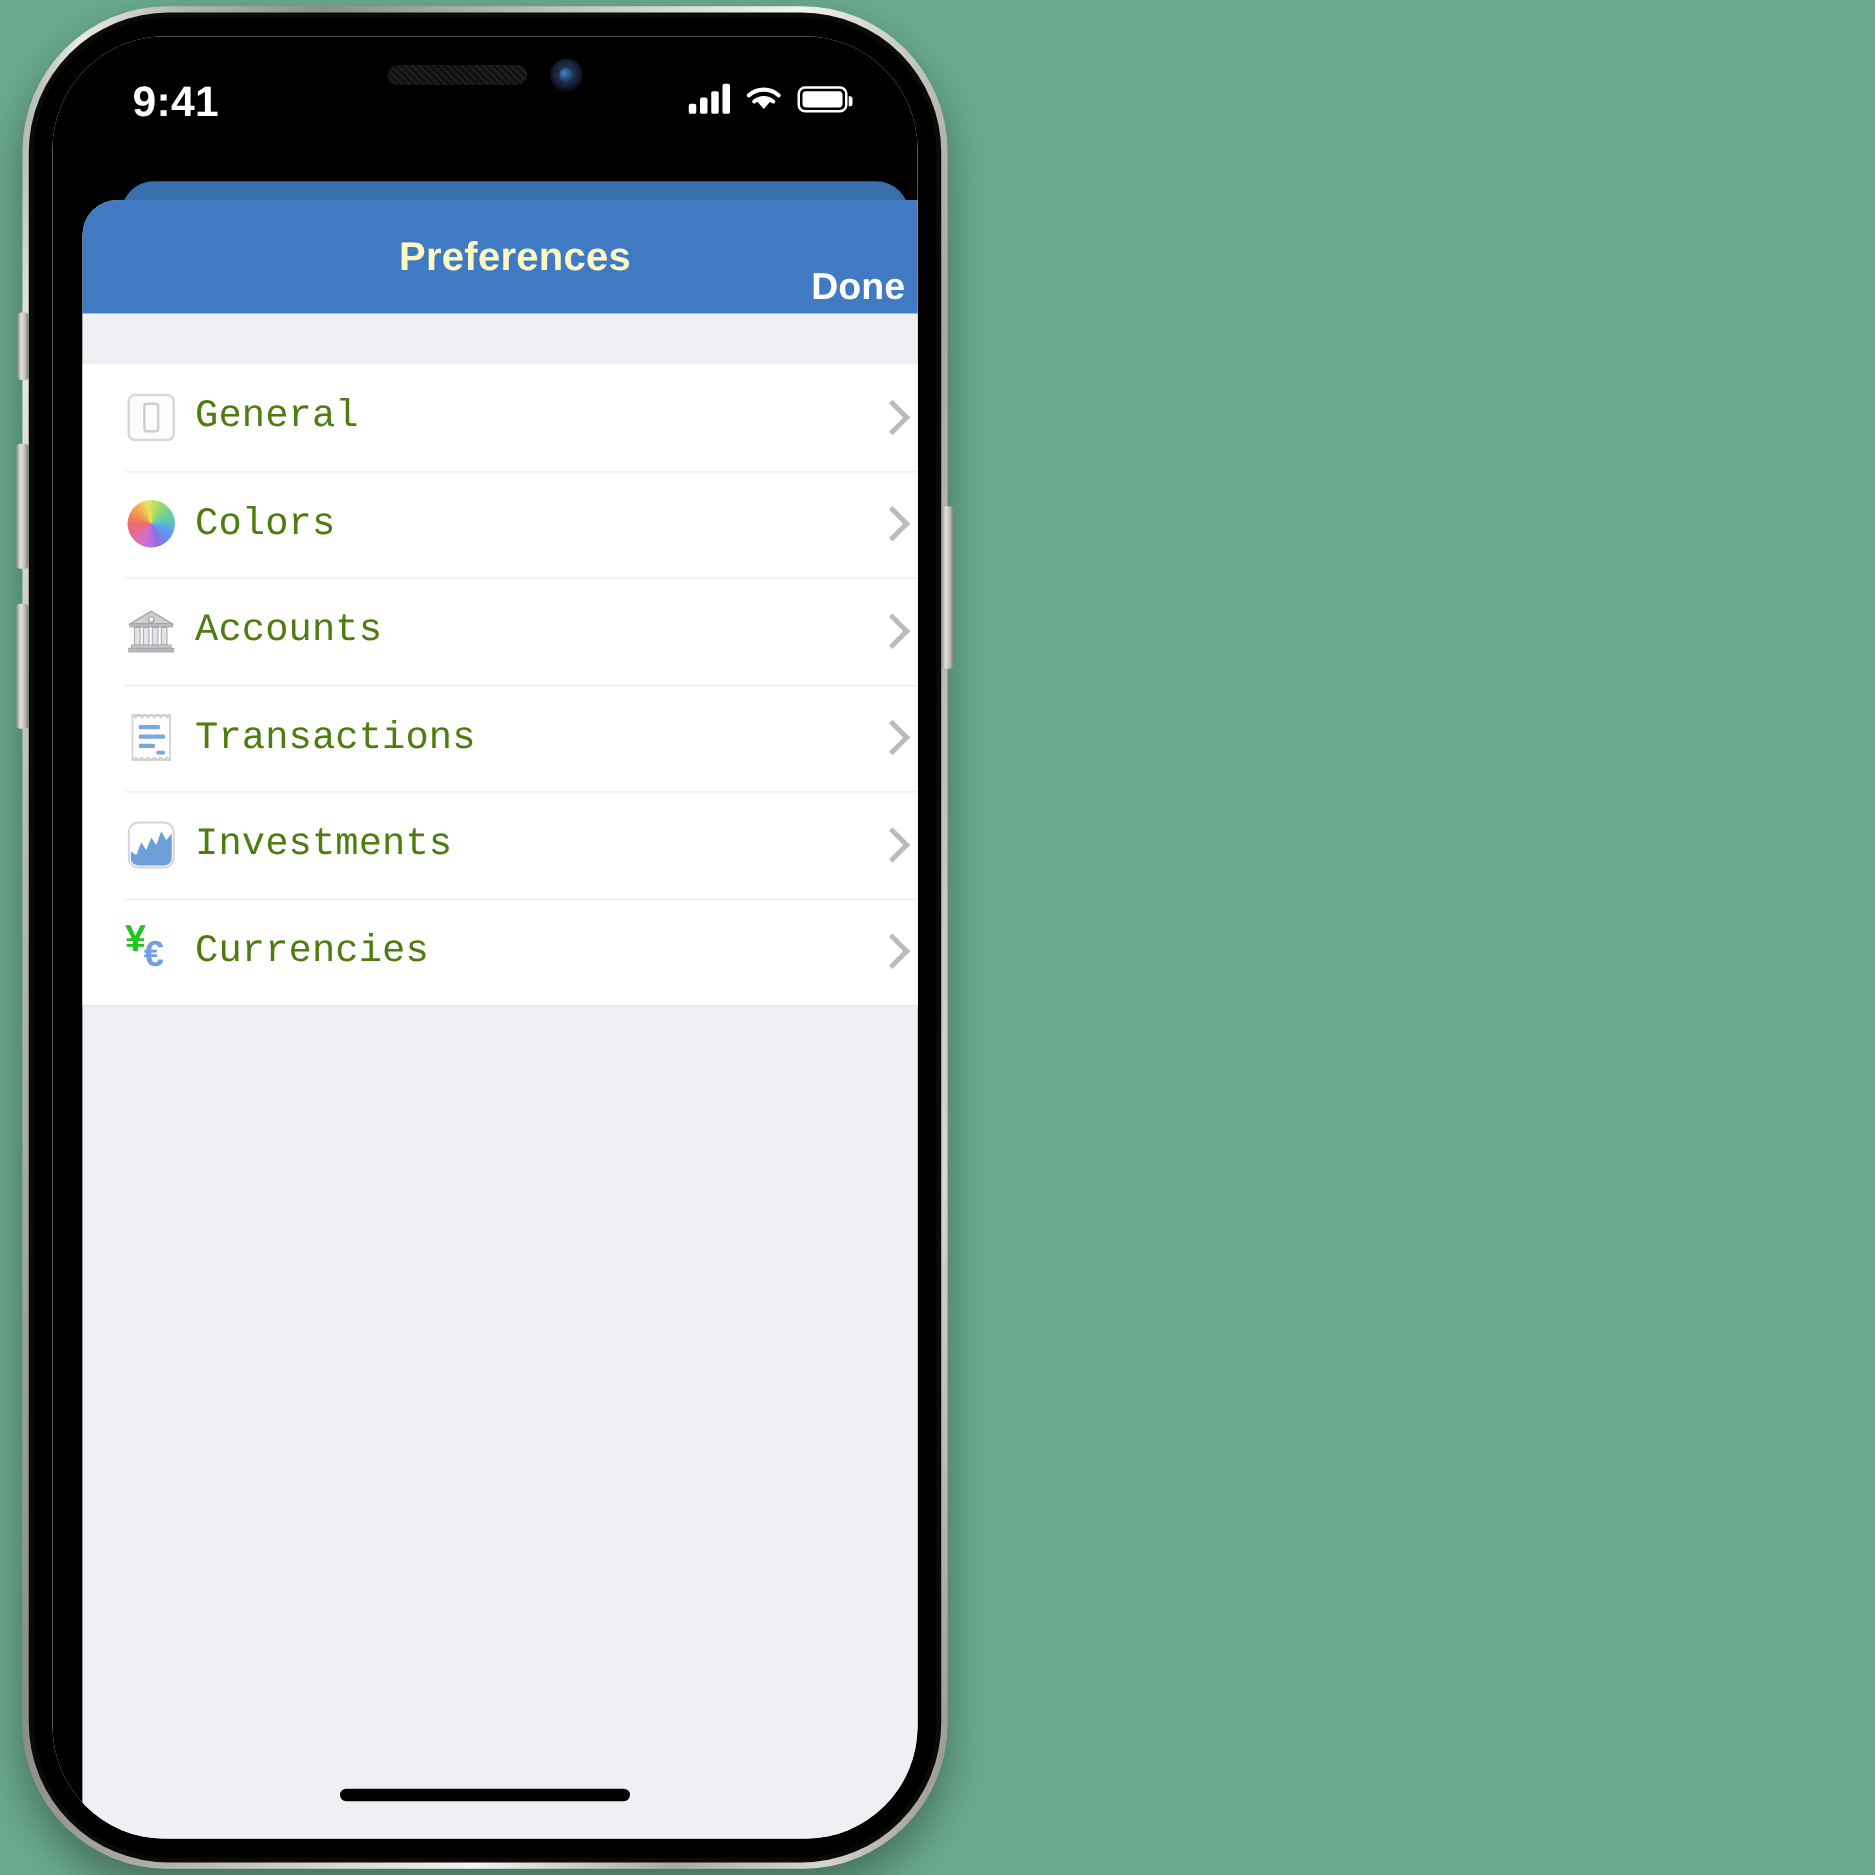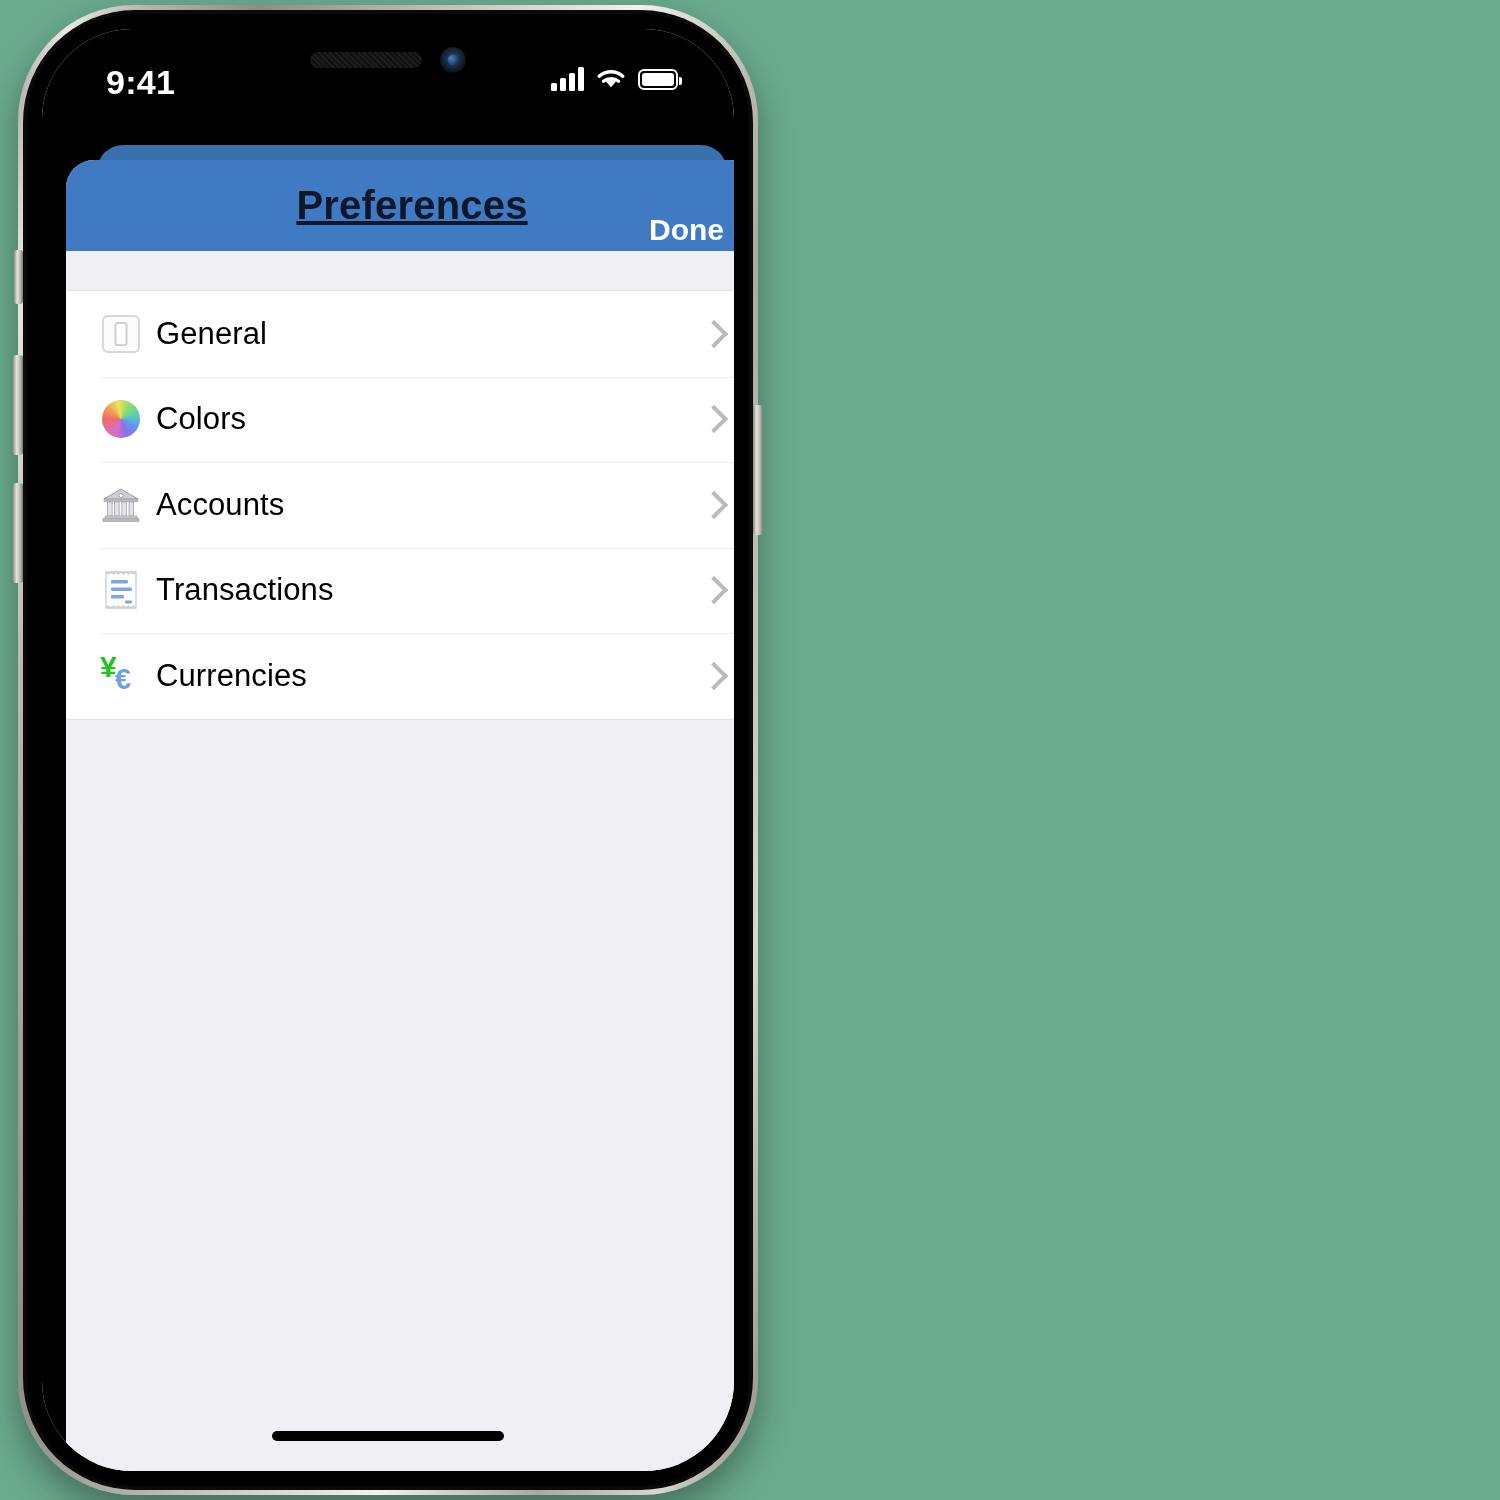--- a/index.html
+++ b/index.html
@@ -198,25 +198,24 @@
 
   .navbar {
     position: relative;
     height: 91px;
     background: #407ac2;
     display: flex;
     align-items: center;
     justify-content: center;
   }
   .nav-title {
-    font-size: 40px;
+    font-size: 32px;
     font-weight: bold;
-    color: #0f172a;
+    color: #fef9c3;
     letter-spacing: 0.2px;
-    text-decoration: underline;
   }
   .nav-done {
     position: absolute;
     right: 34px;
     top: 50%;
     transform: translateY(-50%);
     font-size: 30px;
     font-weight: bold;
     color: #ffffff;
     cursor: pointer;
@@ -262,22 +261,23 @@
     width: 42px;
     height: 42px;
     flex: 0 0 42px;
     display: flex;
     align-items: center;
     justify-content: center;
     margin-right: 14px;
   }
   .row-label {
     font-size: 31px;
-    color: #000000;
+    color: #4d7c0f;
     letter-spacing: 0.1px;
+    font-family: Liberation Mono, monospace;
   }
   .chev {
     position: absolute;
     right: 34px;
     top: 50%;
     transform: translateY(-50%);
     width: 16px;
     height: 16px;
     border-right: 4px solid #bbbbbe;
     border-top: 4px solid #bbbbbe;
@@ -479,20 +479,33 @@
                   <rect x="8" y="11" width="17" height="3.4" rx="1.2" fill="#7aa7e0"></rect>
                   <rect x="8" y="18.5" width="21" height="3.4" rx="1.2" fill="#7aa7e0"></rect>
                   <rect x="8" y="26" width="13" height="3.4" rx="1.2" fill="#7aa7e0"></rect>
                   <rect x="22" y="31.5" width="7" height="3" rx="1.2" fill="#7aa7e0"></rect>
                 </svg>
               </div>
               <div class="row-label">Transactions</div>
               <div class="chev"></div>
             </div>
 
+            <div class="row">
+              <div class="row-icon">
+                <svg class="ico-chart" width="40" height="40" viewBox="0 0 40 40">
+                  <rect x="2" y="2" width="36" height="36" rx="8" fill="#ffffff" stroke="#d3d3d8" stroke-width="1.5"></rect>
+                  <clipPath id="clipChart">
+                      <rect x="3.5" y="3.5" width="33" height="33" rx="6.5"></rect>
+                    </clipPath>
+                  <path d="M3.5 36.5 L3.5 25 L8 28 L12 18 L16 24 L20 14 L24 20 L28 9 L32 16 L36.5 11 L36.5 36.5 Z" fill="#6f9ed8" clip-path="url(#clipChart)"></path>
+                </svg>
+              </div>
+              <div class="row-label">Investments</div>
+              <div class="chev"></div>
+            </div>
 
 
             <div class="row">
               <div class="row-icon">
                 <div class="ico-currency">
                   <span class="yen">¥</span>
                   <span class="eur">€</span>
                 </div>
               </div>
               <div class="row-label">Currencies</div>

